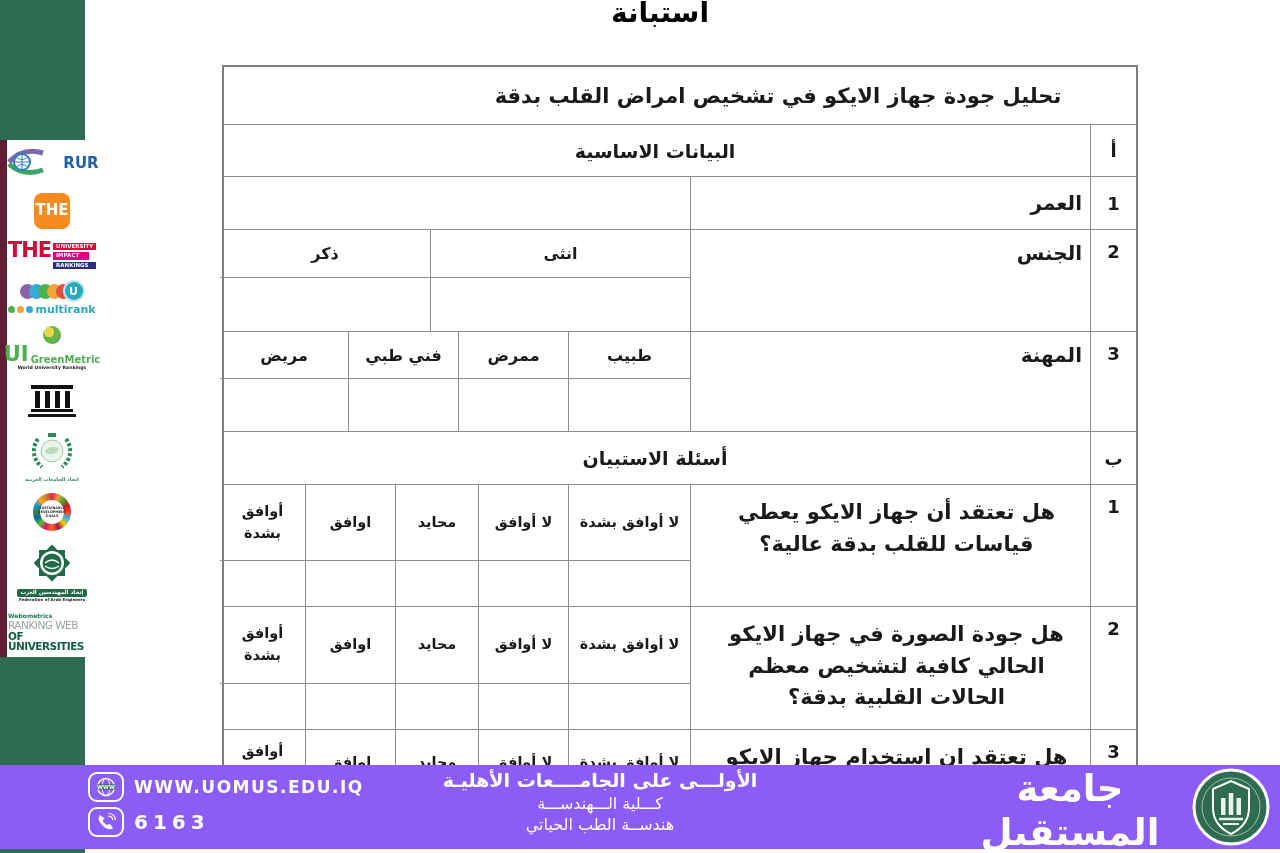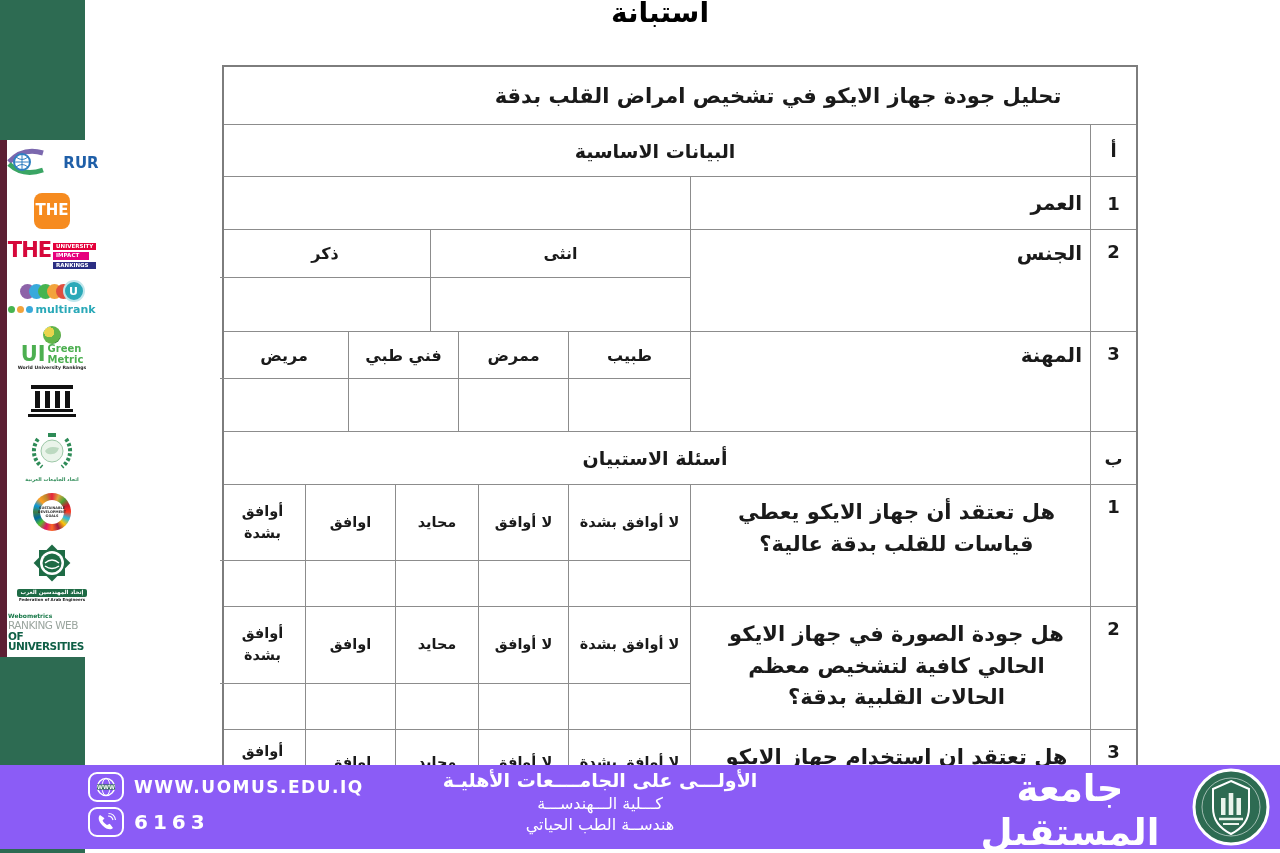--- a/index.html
+++ b/index.html
@@ -29,21 +29,21 @@
   .mr-c{width:15px;height:15px;border-radius:50%;margin-left:-6px;opacity?:1;}
   .mr-c:first-child{margin-left:0;}
   .mr-big{width:22px;height:22px;border-radius:50%;background:#2aa9b8;color:#fff;font-size:11px;font-weight:bold;
     display:flex;align-items:center;justify-content:center;margin-left:-8px;border:2px solid #bfe6ec;box-sizing:border-box;}
   .mr-bottom{display:flex;align-items:center;gap:2px;margin-top:2px;}
   .mr-dot{width:7px;height:7px;border-radius:50%;}
   .mr-txt{color:#2aa9b8;font-weight:bold;font-size:11px;}
   .gm-globe{width:18px;height:18px;border-radius:50%;background:radial-gradient(circle at 35% 35%, #e8d44d 0 30%, #63b54a 31% 70%, #3f8f3d 71%);}
   .gm-row{display:flex;align-items:flex-end;gap:2px;}
   .gm-ui{color:#4caf50;font-weight:bold;font-size:21px;}
-  .gm-col{display:flex;flex-direction:column;color:#4caf50;font-size:10px;font-weight:bold;line-height:1.05;}
+  .gm-col{display:flex;flex-direction:row;color:#4caf50;font-size:10px;font-weight:bold;line-height:1.05;}
   .gm-sub{font-size:4.6px;color:#222;font-weight:bold;margin-top:1px;}
   .aau-cap{color:#2e8b57;font-size:5px;font-weight:bold;margin-top:1px;}
   .sdg-ring{width:38px;height:38px;border-radius:50%;
     background:conic-gradient(#e5243b,#dda63a,#4c9f38,#c5192d,#ff3a21,#26bde2,#fcc30b,#a21942,#fd6925,#dd1367,#56c02b,#00689d,#3f7e44,#0a97d9,#ff9f24,#bf8b2e,#e5243b);
     display:flex;align-items:center;justify-content:center;}
   .sdg-inner{width:24px;height:24px;border-radius:50%;background:#fff;display:flex;align-items:center;justify-content:center;
     font-size:3.4px;font-weight:bold;color:#333;text-align:center;line-height:1.2;}
   .fae-cap{background:#1e6b45;color:#fff;font-size:5.6px;font-weight:bold;padding:1px 4px;border-radius:2px;margin-top:2px;white-space:nowrap;}
   .fae-cap2{color:#222;font-size:4px;font-weight:bold;margin-top:1px;}
   .web-col{display:flex;flex-direction:column;align-items:flex-start;line-height:1.02;}

